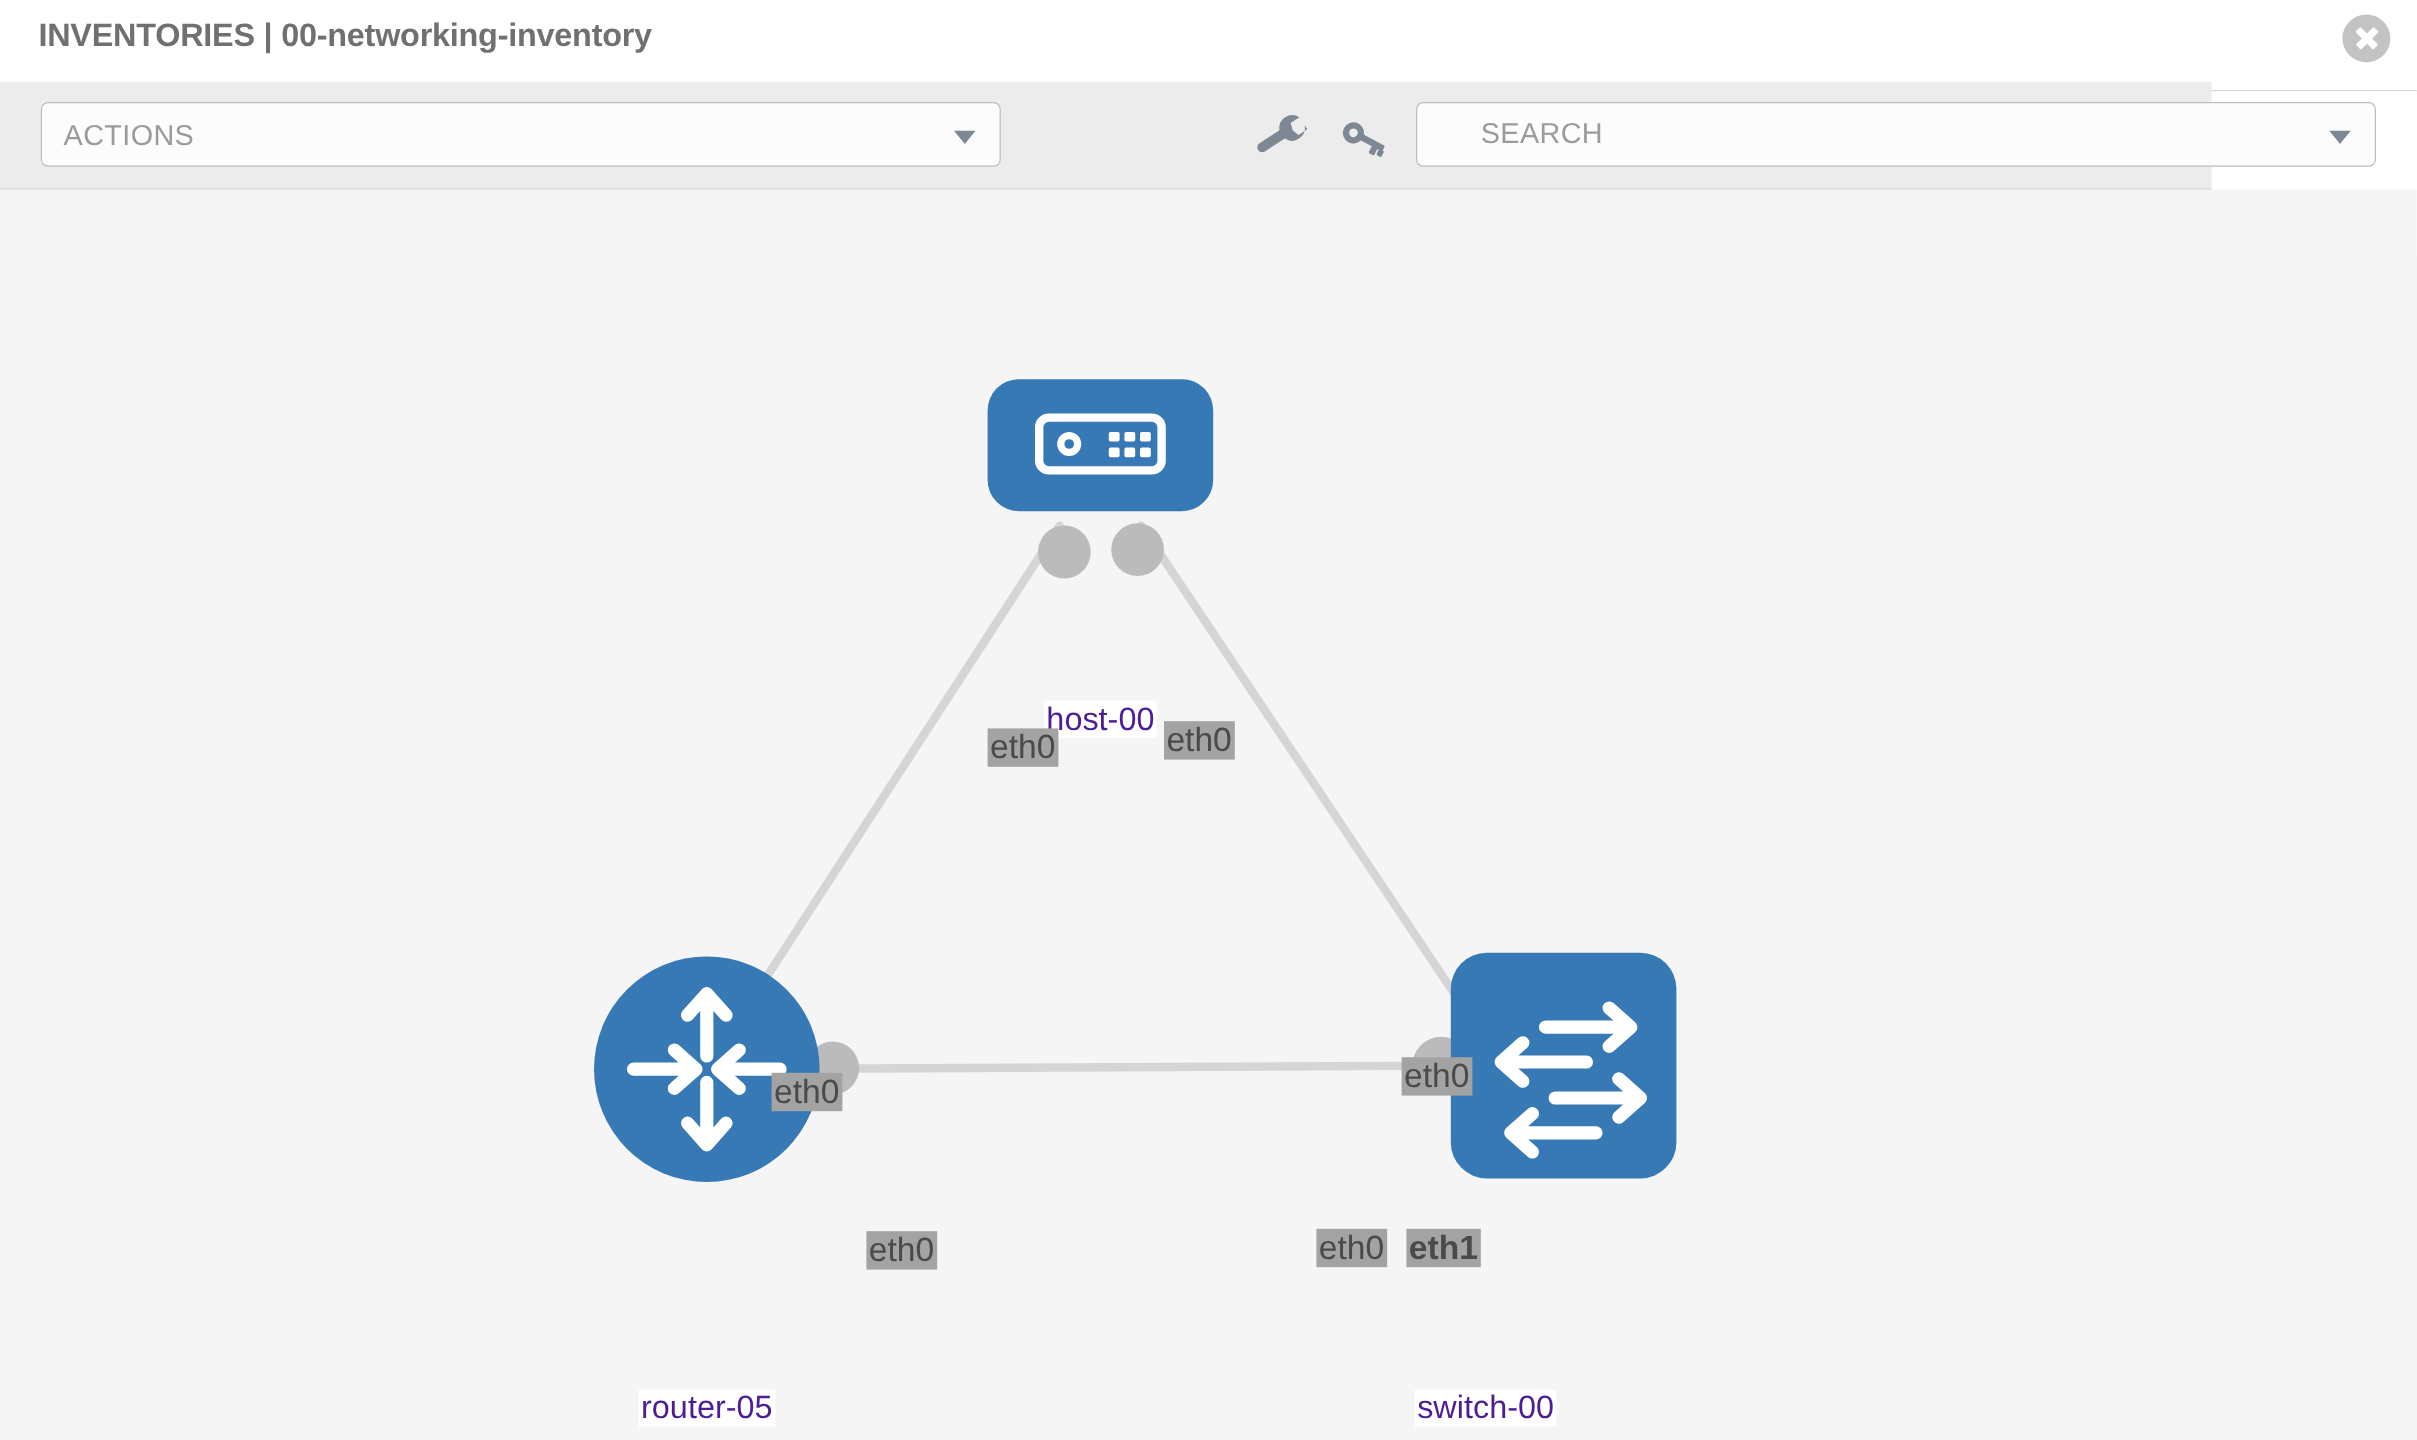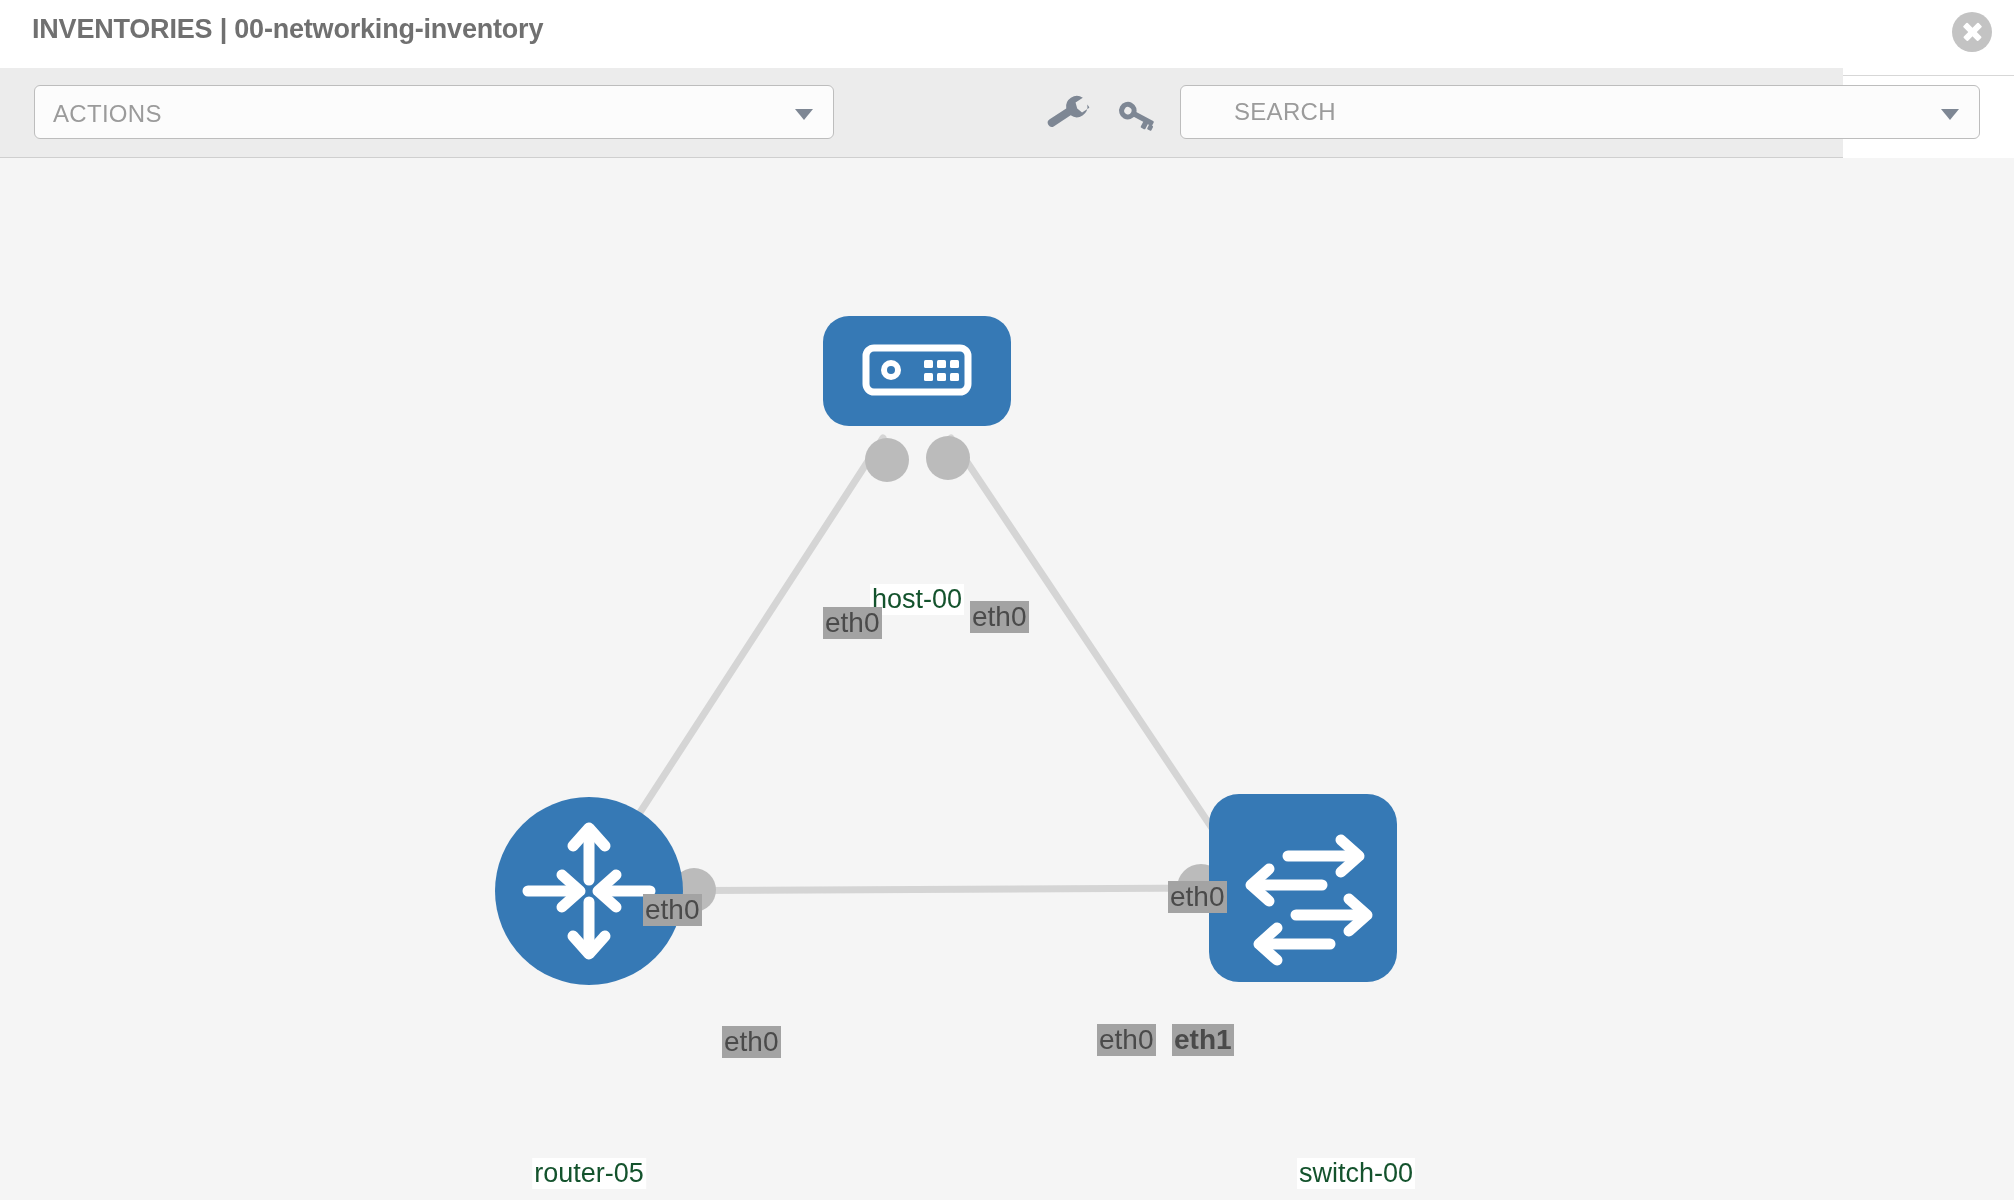--- a/index.html
+++ b/index.html
@@ -152,21 +152,21 @@
     overflow: hidden;
   }
   #topology-svg {
     position: absolute;
     left: 0; top: 0;
   }
 
   .node-label {
     position: absolute;
     font-size: 27px;
-    color: #14532d;
+    color: #4c1d95;
     background: #ffffff;
     white-space: nowrap;
     padding: 0 2px;
     transform: translateX(-50%);
   }
   .iface-label {
     position: absolute;
     font-size: 28px;
     color: #4a4a4a;
     background: #a3a3a3;
@@ -285,21 +285,21 @@
 
         <line x1="1330" y1="786" x2="1261" y2="786"></line>
         <polyline points="1277,770 1259,786 1277,802" stroke-linejoin="round"></polyline>
       </g>
     </g>
 
   </svg>
 
   <div class="node-label" style="left:917px; top:426px;">host-00</div>
   <div class="node-label" style="left:589px; top:1000px;">router-05</div>
-  <div class="node-label" style="left:1356px; top:1000px;">switch-00</div>
+  <div class="node-label" style="left:1238px; top:1000px;">switch-00</div>
 
   <div class="iface-label" style="left:823px; top:449px;">eth0</div>
   <div class="iface-label" style="left:970px; top:443px;">eth0</div>
   <div class="iface-label" style="left:643px; top:736px;">eth0</div>
   <div class="iface-label" style="left:1168px; top:723px;">eth0</div>
   <div class="iface-label" style="left:722px; top:868px;">eth0</div>
   <div class="iface-label" style="left:1097px; top:866px;">eth0</div>
   <div class="iface-label" style="left:1172px; top:866px;font-weight:bold;">eth1</div>
 
 </div>

